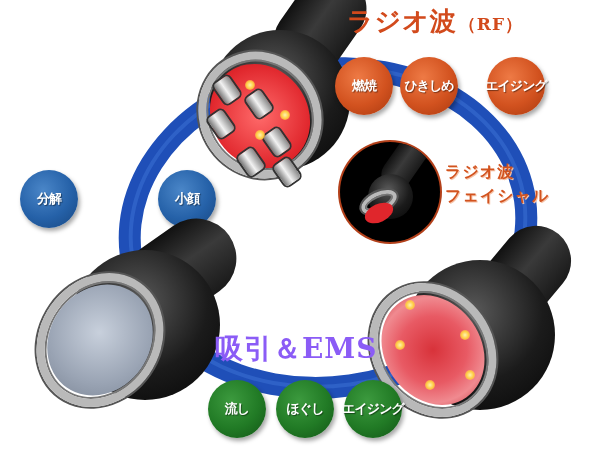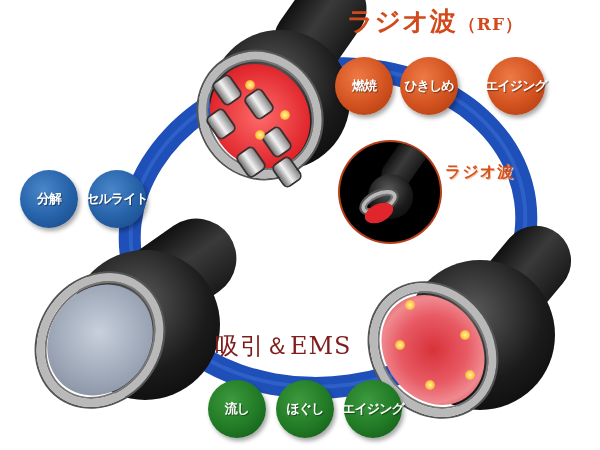--- a/index.html
+++ b/index.html
@@ -6,21 +6,21 @@
   body{width:600px;height:450px;background:#ffffff;overflow:hidden;position:relative;font-family:"DejaVu Sans","Liberation Sans",sans-serif;}
   .stage{position:absolute;left:0;top:0;width:600px;height:450px;}
   
   .ring{position:absolute;left:118px;top:58px;width:420px;height:340px;border-radius:50%;border:22px solid #1f4fb8;box-sizing:border-box;transform:rotate(-8deg);}
   .ring-inner{position:absolute;left:128px;top:66px;width:400px;height:322px;border-radius:50%;border:4px solid #3d74d6;box-sizing:border-box;transform:rotate(-8deg);opacity:.5}
   
   .title{position:absolute;font-family:"DejaVu Serif","Liberation Serif",serif;font-weight:bold;letter-spacing:1px;}
   .title-rf{left:347px;top:4px;color:#d24a1c;font-size:26px;}
   .title-rf .sub{font-size:17px;margin-left:2px;}
   .title-cav{left:26px;top:86px;color:#2f5f9a;font-size:26px;line-height:36px;font-style:italic;font-weight:normal;text-shadow:1px 1px 0 #c9d6e6;}
-  .title-ems{left:215px;top:330px;color:#7f1d1d;font-size:24px;font-weight:normal;}
+  .title-ems{left:215px;top:330px;color:#8b5cf6;font-size:28px;font-weight:bold;}
   .title-face{left:445px;top:160px;color:#d2531f;font-size:16px;line-height:24px;font-weight:bold;font-family:"DejaVu Sans","Liberation Sans",sans-serif;text-shadow:1px 1px 0 #f6c3a8;}
   
   .badge{position:absolute;width:58px;height:58px;border-radius:50%;display:flex;align-items:center;justify-content:center;color:#fff;font-weight:bold;font-size:13px;text-shadow:1px 1px 1px rgba(0,0,0,.45);box-shadow:2px 3px 4px rgba(0,0,0,.35);white-space:nowrap;letter-spacing:-1px;}
   .badge.orange{background:radial-gradient(circle at 40% 35%,#ee7a45 0%,#d2521f 55%,#a8380f 100%);}
   .badge.blue{background:radial-gradient(circle at 40% 35%,#4a86c8 0%,#2561a8 55%,#174680 100%);font-family:Liberation Mono, monospace;}
   .badge.green{background:radial-gradient(circle at 40% 35%,#3c9a3e 0%,#217a25 55%,#125416 100%);}
   
   .device{position:absolute;}
   .handle{position:absolute;background:linear-gradient(90deg,#111 0%,#3a3a3a 45%,#1a1a1a 100%);border-radius:40px;}
   .head{position:absolute;border-radius:50%;background:radial-gradient(circle at 45% 35%,#5a5a5a 0%,#1b1b1b 55%,#050505 100%);}
@@ -65,39 +65,40 @@
   </div>
   <div class="badge orange" style="left:487px;top:57px;">
     <span>エイジング</span>
   </div>
 
   <div class="title title-cav">
   </div>
   <div class="badge blue" style="left:20px;top:170px;">
     <span>分解</span>
   </div>
-  <div class="badge blue" style="left:88px;top:170px;">
-    <span>セルライト</span>
+  <div class="badge blue" style="left:158px;top:170px;">
+    <span>小顔</span>
   </div>
 
   <div class="device" style="left:30px;top:230px;width:200px;height:180px;">
     <div class="handle" style="left:110px;top:-20px;width:80px;height:120px;transform:rotate(55deg);"></div>
     <div class="head" style="left:40px;top:20px;width:150px;height:150px;"></div>
     <div class="rim" style="left:10px;top:40px;width:120px;height:140px;transform:rotate(35deg);"></div>
     <div class="face" style="left:20px;top:52px;width:100px;height:116px;background:radial-gradient(circle at 45% 45%,#c8d0dc 0%,#9aa4b4 60%,#7a8494 100%);transform:rotate(35deg);"></div>
   </div>
 
   <div class="inset-circle">
     <div class="handle" style="left:50px;top:-10px;width:30px;height:60px;transform:rotate(35deg);"></div>
     <div class="head" style="left:28px;top:32px;width:45px;height:45px;"></div>
     <div class="rim" style="left:20px;top:50px;width:38px;height:20px;border-width:4px;transform:rotate(-25deg);"></div>
     <div class="face" style="left:24px;top:62px;width:30px;height:18px;background:#e0262c;transform:rotate(-25deg);"></div>
   </div>
   <div class="title title-face">
     <div>ラジオ波</div>
+    <div>フェイシャル</div>
   </div>
 
   <div class="device" style="left:365px;top:240px;width:210px;height:190px;">
     <div class="handle" style="left:120px;top:-20px;width:70px;height:120px;transform:rotate(40deg);"></div>
     <div class="head" style="left:40px;top:20px;width:150px;height:150px;"></div>
     <div class="rim" style="left:8px;top:40px;width:120px;height:140px;transform:rotate(-35deg);"></div>
     <div class="face" style="left:20px;top:52px;width:96px;height:116px;background:radial-gradient(circle,#d8323a 0%,#e85a64 45%,#f08a90 70%,#c23038 100%);transform:rotate(-35deg);"></div>
     <div class="led" style="left:40px;top:60px;"></div>
     <div class="led" style="left:30px;top:100px;"></div>
     <div class="led" style="left:60px;top:140px;"></div>

